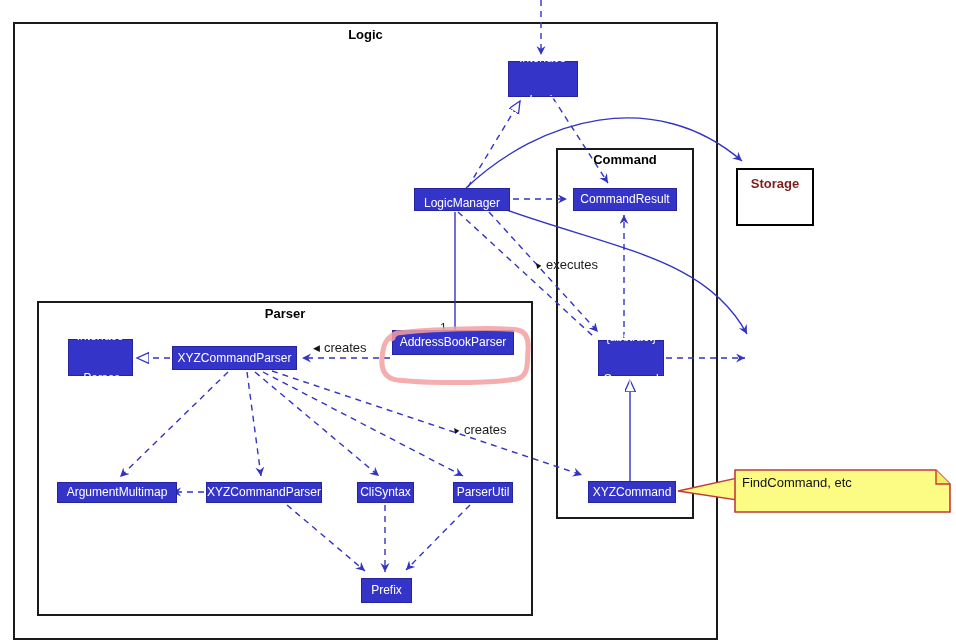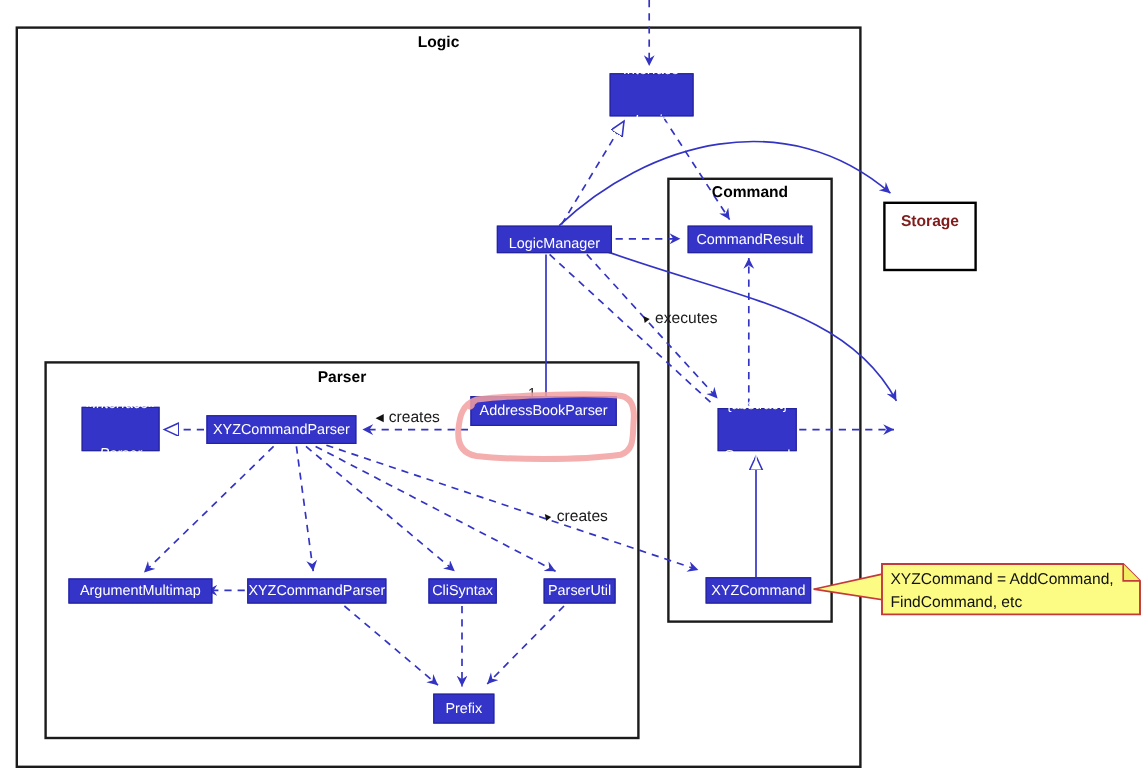--- a/index.html
+++ b/index.html
@@ -155,21 +155,20 @@
     <span class="tri-nw">▲</span><span>creates</span>
   </span>
 
   <span class="elabel" style="left:533px; top:257px;">
     <span class="tri-nw">▲</span><span>executes</span>
   </span>
 
   <span class="elabel mult" style="left:440px; top:321px;">1</span>
 
   <div class="note-text" style="left:742px; top:473px;">
-    <div>XYZCommand = AddCommand,</div>
     <div>FindCommand, etc</div>
   </div>
 
   <svg class="overlay" width="956" height="643" viewBox="0 0 956 643">
     <path d="M 397 333
              C 430 329, 498 327, 518 330
              C 527 332, 529 340, 528 351
              C 527 364, 529 375, 517 379
              C 482 384, 422 383, 397 380
              C 385 378, 381 370, 382 358

